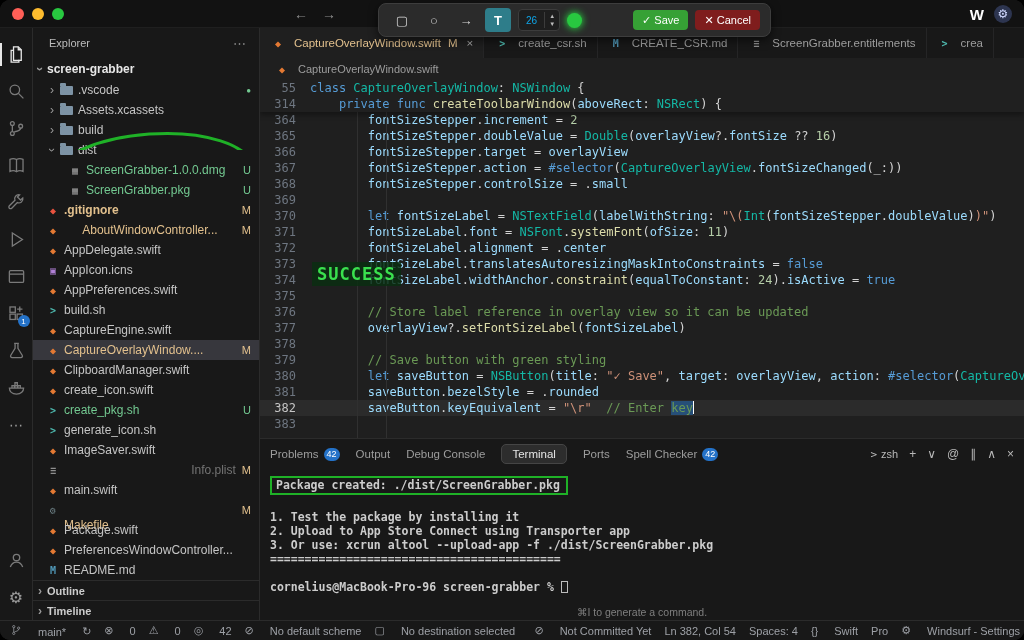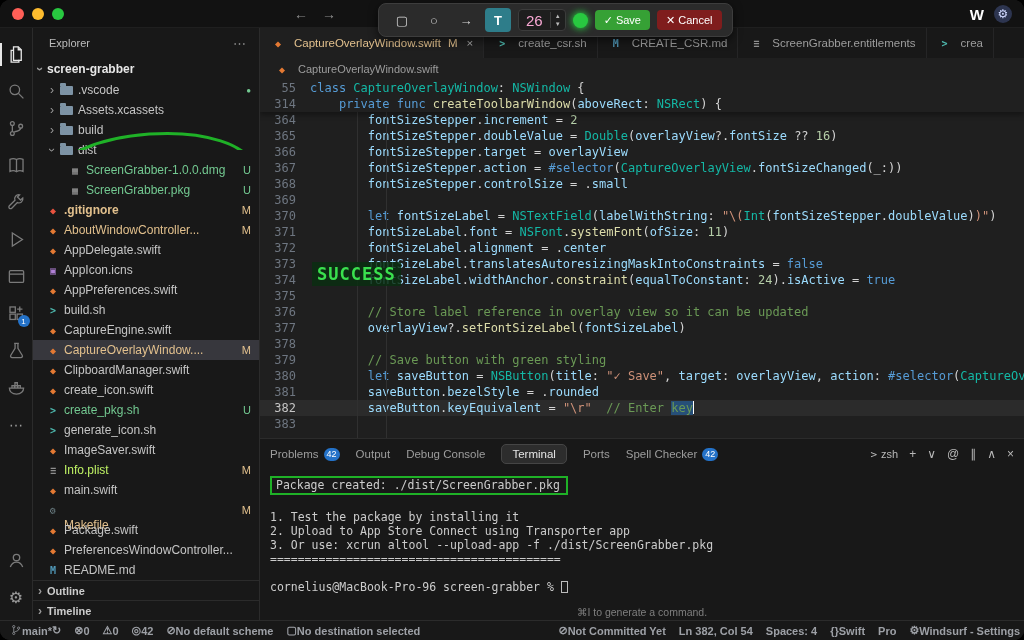--- a/index.html
+++ b/index.html
@@ -13,21 +13,21 @@
   .navarrows { position:absolute; left:294px; top:0; height:28px; display:flex; gap:14px; align-items:center; color:#8f8f8f; font-size:14px; }
   .tb-right { position:absolute; right:12px; top:0; height:28px; display:flex; gap:10px; align-items:center; }
   .tb-logo { color:#fff; font-weight:bold; font-size:15px; }
   .tb-appicon { width:18px; height:18px; border-radius:50%; background:#2d3550; color:#cfd8ff; font-size:12px; display:flex; align-items:center; justify-content:center; }
 
   
   .ov-toolbar { position:absolute; left:378px; top:3px; height:34px; z-index:60; background:#2b2b2b; border:1px solid #3d3d3d; border-radius:8px; box-shadow:0 3px 10px rgba(0,0,0,.6); display:flex; align-items:center; gap:7px; padding:0 10px; }
   .ov-tool { width:26px; height:24px; border-radius:4px; color:#d6d6d6; font-size:13px; display:flex; align-items:center; justify-content:center; cursor:default; }
   .ov-tool.active { background:var(--tool-active); color:#fff; font-weight:bold; }
   .ov-stepper { display:flex; align-items:center; background:#1e1e1e; border:1px solid #3c3c3c; border-radius:4px; height:22px; }
-  .ov-stepper .val { color:#f9a8d4; font-size:15px; padding:0 7px; }
+  .ov-stepper .val { color:#0ea5e9; font-size:10px; padding:0 7px; }
   .ov-arrows { display:flex; flex-direction:column; border-left:1px solid #3c3c3c; }
   .ov-arrows span { font-size:6px; color:#bbb; padding:1px 4px; line-height:1; }
   .ov-swatch { width:15px; height:15px; border-radius:50%; box-shadow:0 0 7px 1px var(--swatch); }
   .ov-btn { height:20px; border-radius:4px; color:#fff; font-size:11px; display:flex; align-items:center; padding:0 9px; }
 
   
   .mainrow { display:flex; height:592px; }
 
   .activitybar { width:33px; background:#181818; border-right:1px solid #2b2b2b; display:flex; flex-direction:column; align-items:center; padding-top:8px; }
   .act-item { position:relative; width:33px; height:37px; display:flex; align-items:center; justify-content:center; color:#7a7a7a; }
@@ -79,33 +79,33 @@
 
   
   .panel { height:182px; border-top:1px solid #2b2b2b; background:#181818; display:flex; flex-direction:column; flex:none; position:relative; }
   .panel-header { height:30px; display:flex; align-items:center; padding:0 10px; flex:none; }
   .ptabs { display:flex; align-items:center; gap:16px; font-size:11.5px; color:#9d9d9d; }
   .ptab { display:flex; align-items:center; gap:5px; }
   .ptab.active { background:#2d2d2d; border:1px solid #454545; border-radius:5px; padding:3px 10px; color:#e5e5e5; }
   .pbadge { background:var(--badge); color:#fff; font-size:9px; min-width:15px; height:13px; border-radius:7px; display:flex; align-items:center; justify-content:center; padding:0 3px; }
   .pright { margin-left:auto; display:flex; align-items:center; gap:11px; color:#b9b9b9; font-size:12px; }
   .pchip { display:flex; gap:4px; align-items:center; font-size:11px; }
-  .terminal { flex:1; padding:5px 0 0 10px; font-family:"DejaVu Sans Mono", monospace; font-size:11.5px; color:#cccccc; line-height:14px; overflow:hidden; }
+  .terminal { flex:1; padding:5px 0 0 10px; font-family:"DejaVu Sans Mono", monospace; font-size:11.5px; color:#cccccc; line-height:14px; overflow:hidden;font-weight:bold; }
   .term-line { height:14px; white-space:pre; }
   .term-line.boxed { height:22px; display:flex; align-items:center; }
   .term-box { border:2px solid var(--ann); padding:0 6px 1px 4px; }
   .term-caret { display:inline-block; width:7px; height:12px; border:1px solid #bbb; vertical-align:-2px; }
   .term-hint { position:absolute; bottom:2px; left:0; right:0; text-align:center; color:#7f7f7f; font-size:10.5px; }
 
   
   .statusbar { height:20px; background:#181818; border-top:1px solid #2b2b2b; display:flex; align-items:center; justify-content:space-between; font-size:11px; color:#9da0a6; overflow:hidden; }
   .st-group { display:flex; align-items:center; gap:13px; white-space:nowrap; }
   .st-left { padding-left:10px; }
   .st-right { padding-right:4px; overflow:hidden; }
-  .st-item { display:flex; align-items:center; gap:0;font-weight:bold; }
+  .st-item { display:flex; align-items:flex-end; gap:16px; }
   .st-item svg { width:12px; height:12px; }
 
   
   .ann-svg { position:absolute; inset:0; z-index:40; pointer-events:none; }
   .ann-success { position:absolute; left:312px; top:262px; z-index:41; pointer-events:none;
     background:rgba(10,46,18,.85); color:var(--success); font-family:"DejaVu Sans Mono", monospace;
     font-weight:bold; font-size:17px; letter-spacing:1px; padding:2px 5px; }
 </style>
 </head>
 <body>
@@ -136,21 +136,21 @@
         <span class="ov-tool active">T</span>
       </div>
     <div class="ov-stepper">
       <span class="val">26</span>
       <span class="ov-arrows">
         <span>▲</span>
         <span>▼</span>
       </span>
     </div>
     <span class="ov-swatch" id="ov-swatch" style="background: rgb(40, 200, 64);"></span>
-    <span class="ov-btn" id="ov-save" style="background: rgb(54, 161, 53);">✓ Save</span>
+    <span class="ov-btn" id="ov-save" style="background: rgb(54, 161, 53); margin-left: 44px;">✓ Save</span>
     <span class="ov-btn" id="ov-cancel" style="background: #7f1d1d;">✕ Cancel</span>
   </div>
 
   <div class="mainrow">
 
     <div class="activitybar" id="activitybar">
         <div class="act-item active">
           <svg viewBox="0 0 16 16" fill="none" stroke="currentColor">
             <path d="M5.5 1.5h4l2.5 2.5v9h-6.5z"></path>
             <path d="M9.5 1.5v2.5H12"></path>
@@ -270,21 +270,21 @@
             <span class="label" style="color: rgb(115, 201, 145);">ScreenGrabber.pkg</span>
             <span class="gitbadge" style="color: rgb(115, 201, 145);">U</span>
           </div>
           <div class="row" style="padding-left: 12px;">
             <span class="fico" style="color: rgb(232, 83, 63);">◆</span>
             <span class="label" style="color: rgb(226, 192, 141); font-weight: bold;">.gitignore</span>
             <span class="gitbadge" style="color: rgb(226, 192, 141);">M</span>
           </div>
           <div class="row" style="padding-left: 12px;">
             <span class="fico" style="color: rgb(227, 121, 51);">◆</span>
-            <span class="label" style="color: rgb(226, 192, 141);">AboutWindowController...</span>
+            <span class="label" style="color: rgb(226, 192, 141); text-align: center;">AboutWindowController...</span>
             <span class="gitbadge" style="color: rgb(226, 192, 141);">M</span>
           </div>
           <div class="row" style="padding-left: 12px;">
             <span class="fico" style="color: rgb(227, 121, 51);">◆</span>
             <span class="label">AppDelegate.swift</span>
           </div>
           <div class="row" style="padding-left: 12px;">
             <span class="fico" style="color: rgb(177, 128, 215);">▣</span>
             <span class="label">AppIcon.icns</span>
           </div>
@@ -321,21 +321,21 @@
           <div class="row" style="padding-left: 12px;">
             <span class="fico" style="color: rgb(77, 182, 172);">&gt;</span>
             <span class="label">generate_icon.sh</span>
           </div>
           <div class="row" style="padding-left: 12px;">
             <span class="fico" style="color: rgb(227, 121, 51);">◆</span>
             <span class="label">ImageSaver.swift</span>
           </div>
           <div class="row" style="padding-left: 12px;">
             <span class="fico" style="color: rgb(143, 143, 143);">≡</span>
-            <span class="label" style="color: #bef264;">Info.plist</span>
+            <span class="label" style="color: #737373; text-align: right;">Info.plist</span>
             <span class="gitbadge" style="color: rgb(226, 192, 141);">M</span>
           </div>
           <div class="row" style="padding-left: 12px;">
             <span class="fico" style="color: rgb(227, 121, 51);">◆</span>
             <span class="label">main.swift</span>
           </div>
           <div class="row" style="padding-left: 12px;">
             <span class="fico" style="color: rgb(109, 128, 134);">⚙</span>
             <span class="label" style="color: rgb(226, 192, 141); margin-top: 30px;">Makefile</span>
             <span class="gitbadge" style="color: rgb(226, 192, 141);">M</span>

